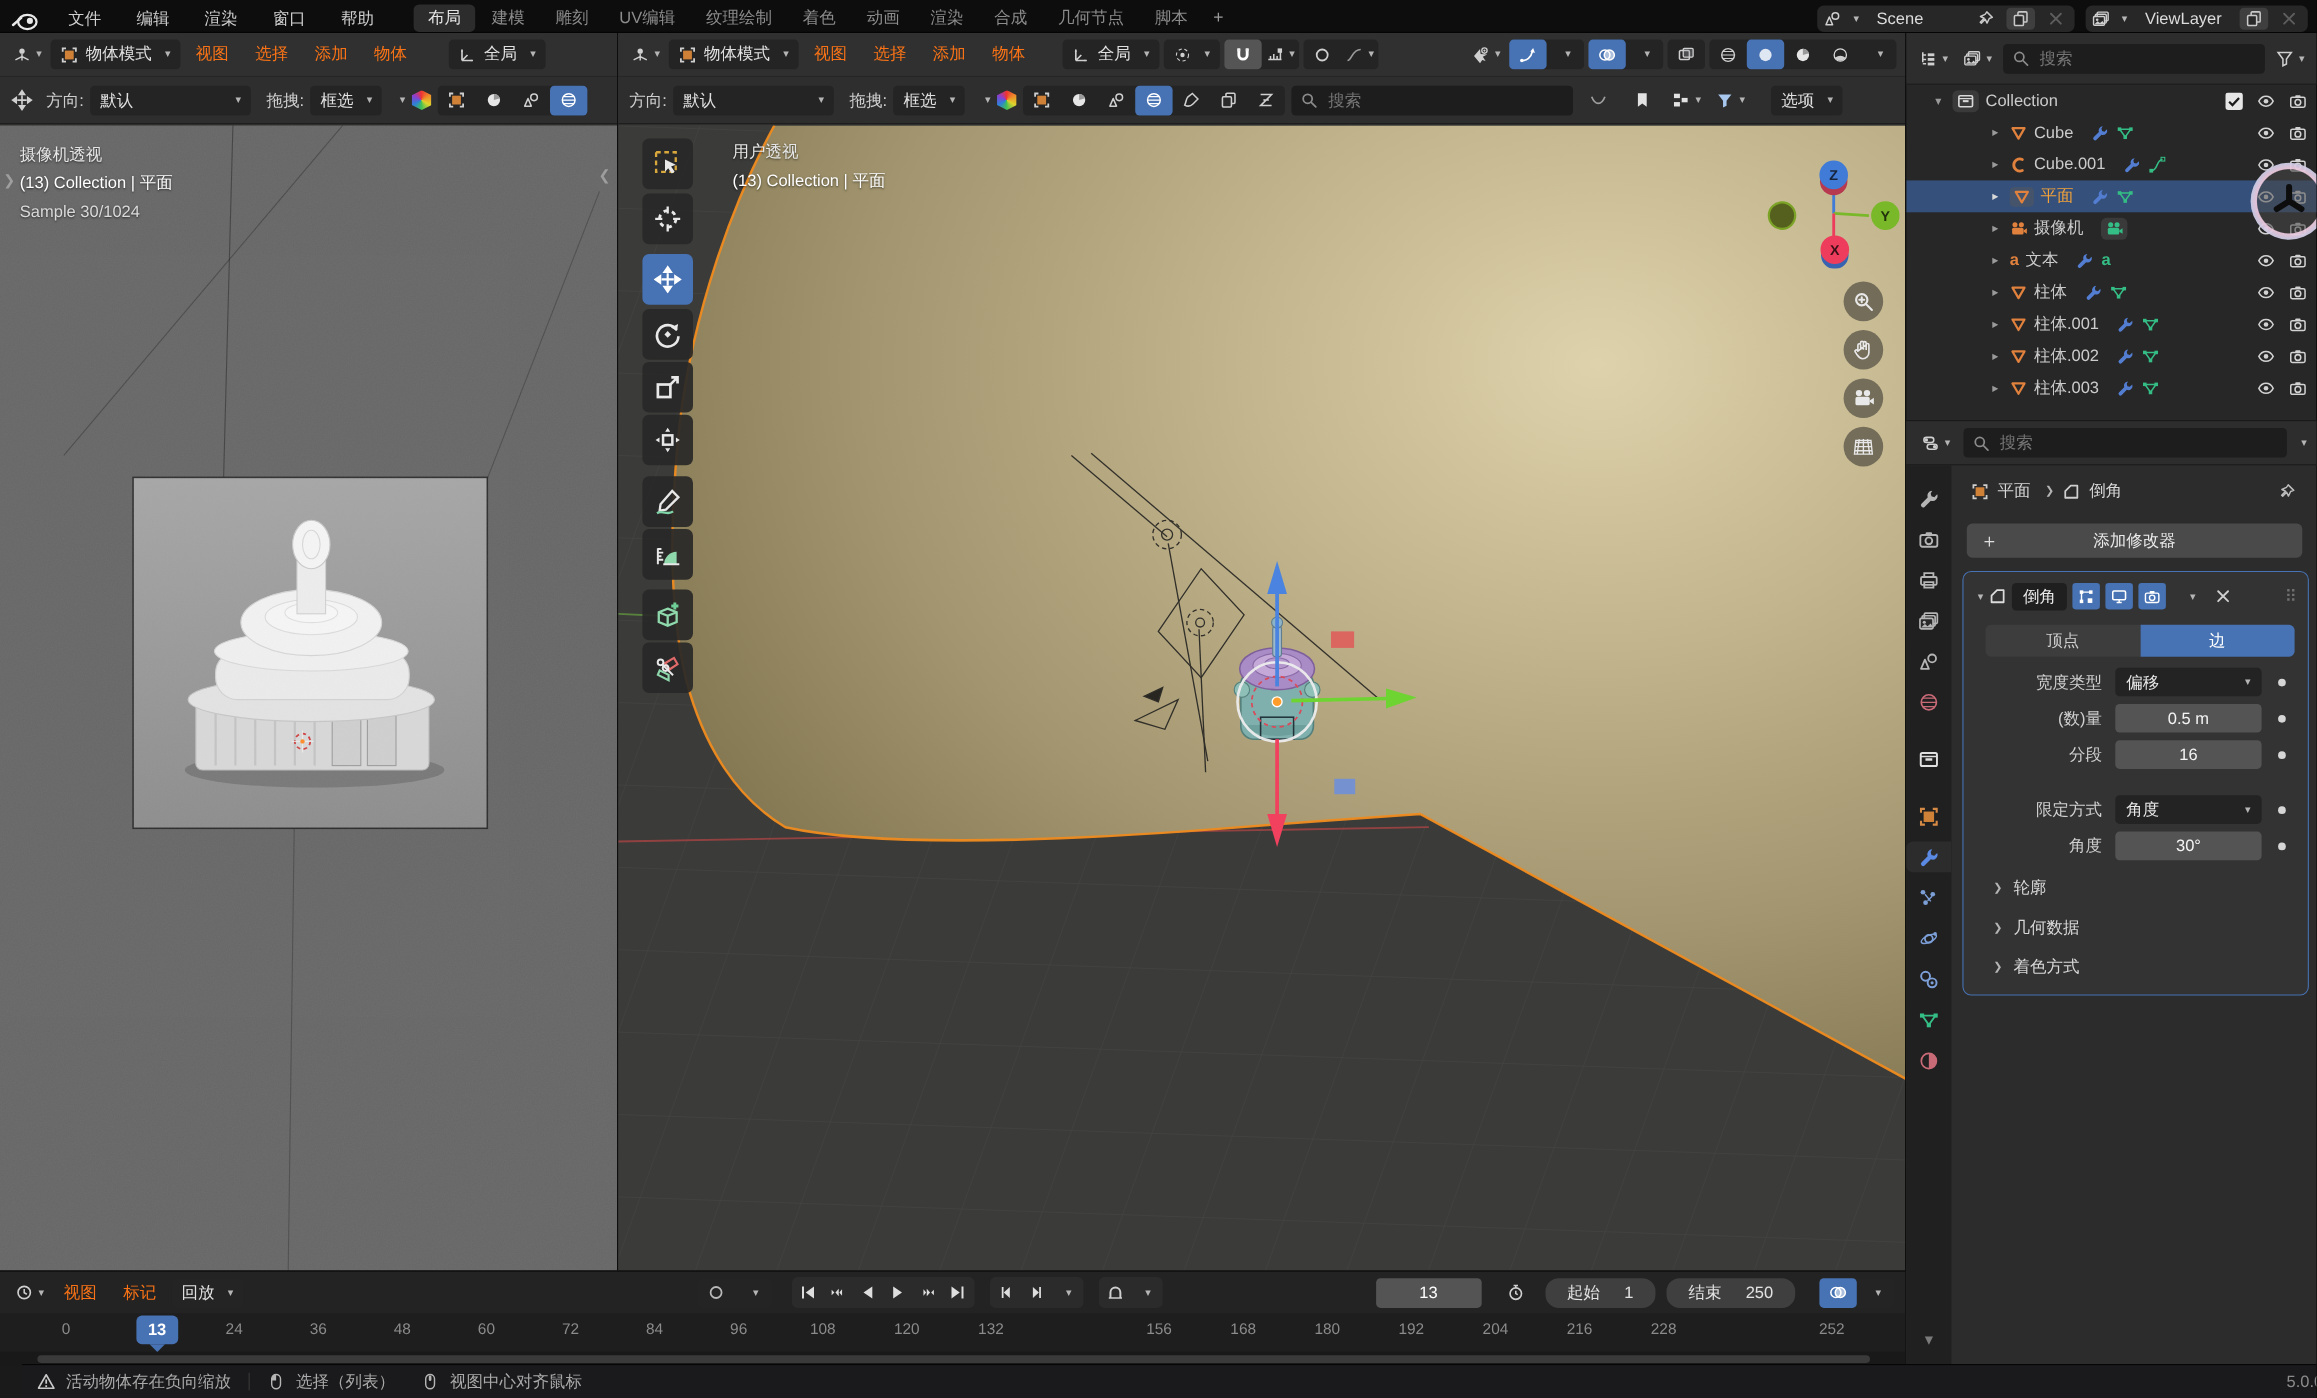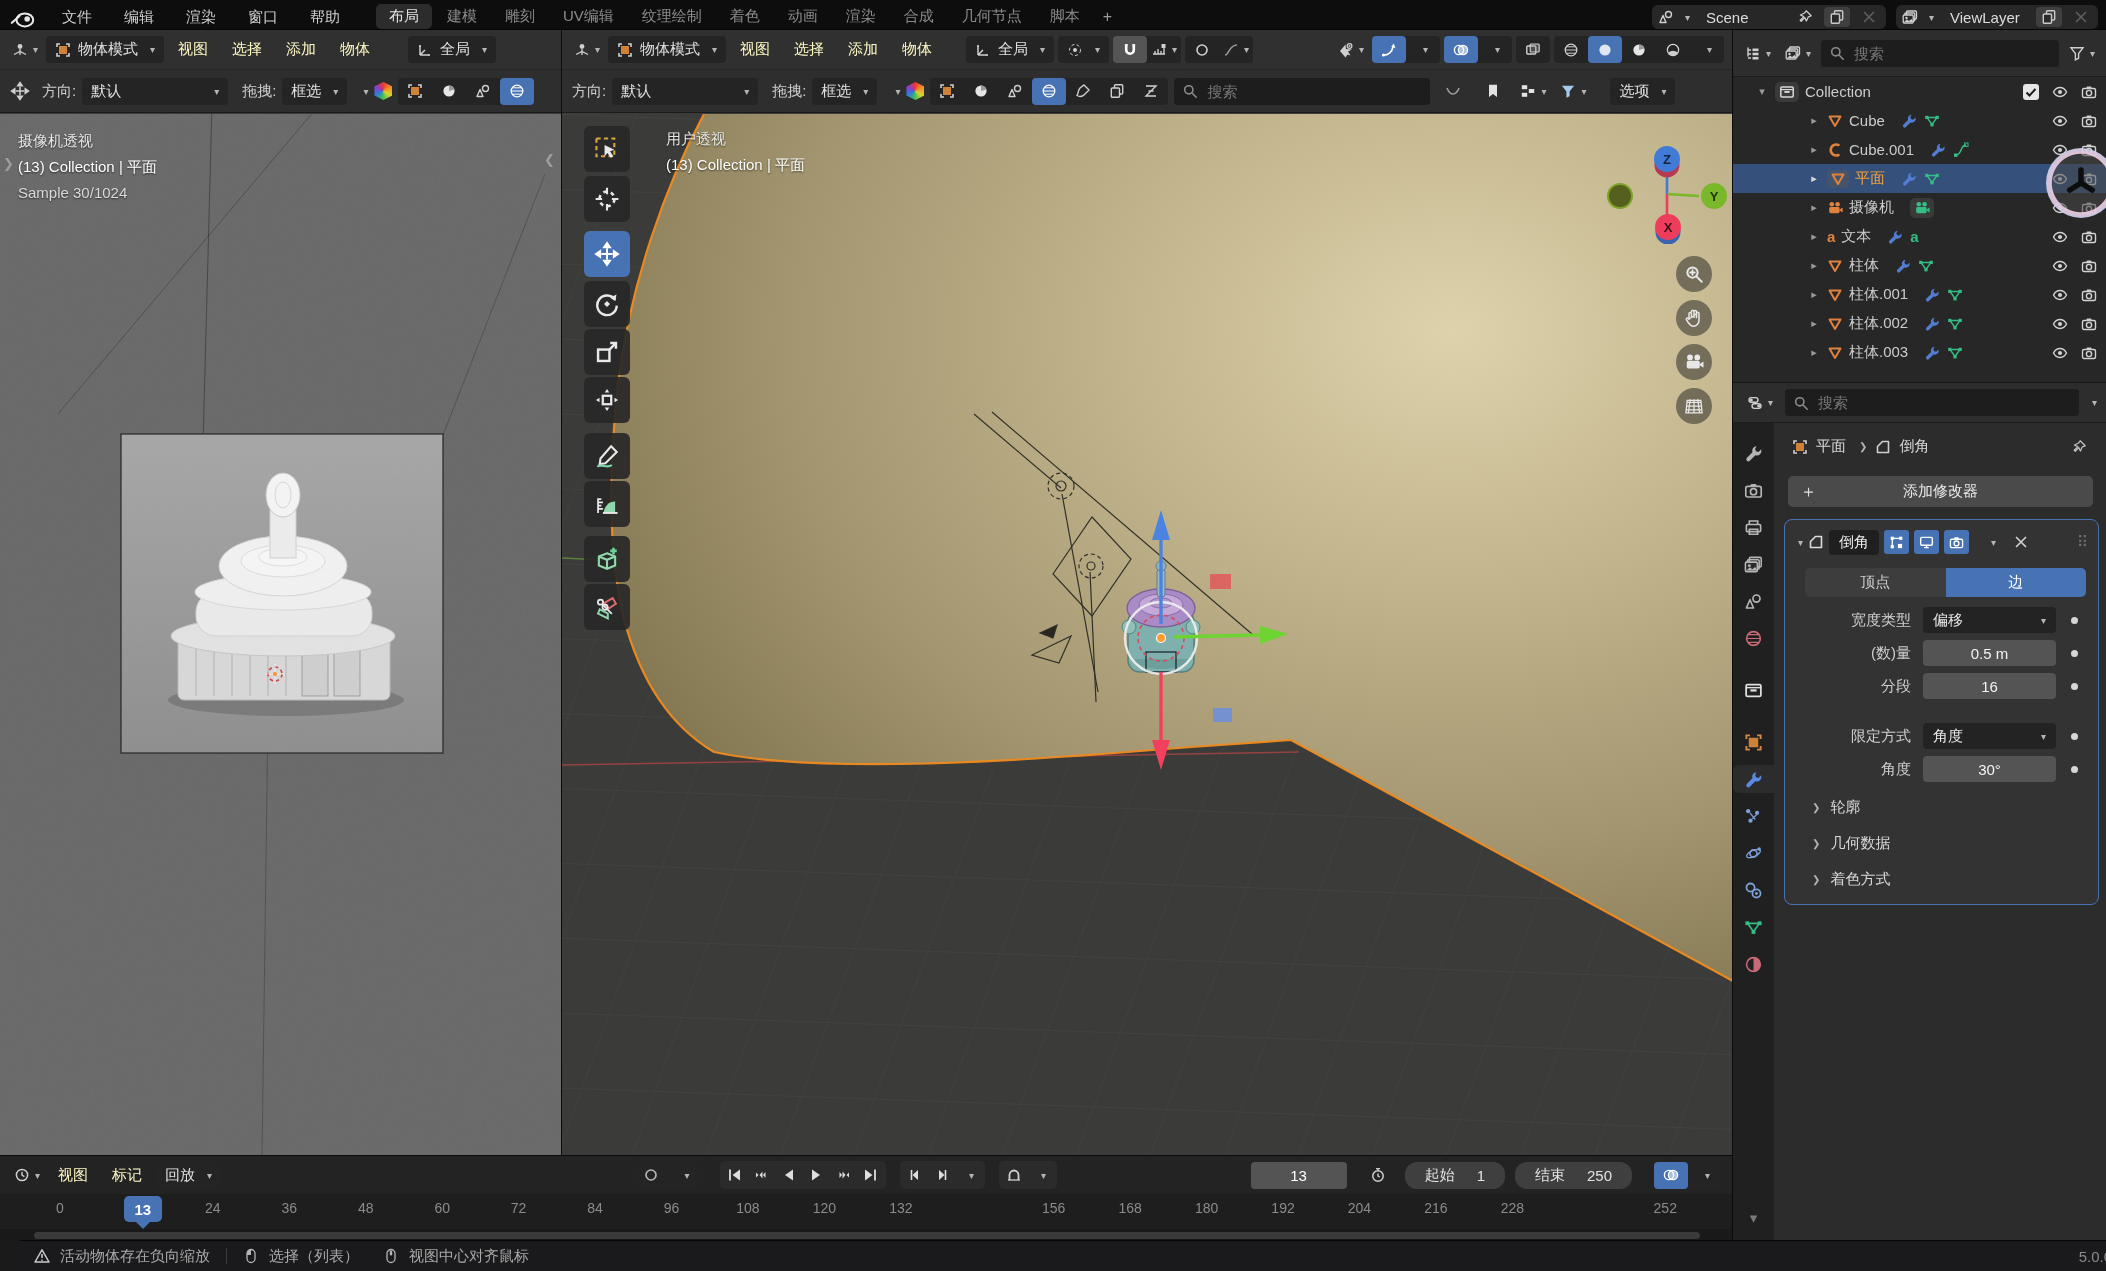--- a/index.html
+++ b/index.html
@@ -29,21 +29,21 @@
   .wbtn.dim{color:#5d5d5d;}
 
   
   .vport{position:absolute;overflow:hidden;background:#3b3b3a;}
   .vh{height:40px;background:#303030;display:flex;align-items:center;padding:0 8px;gap:4px;
       box-sizing:border-box;border-bottom:1px solid #262626;}
   .vh2{height:43px;background:#2e2e2e;display:flex;align-items:center;padding:0 10px;gap:6px;
        box-sizing:border-box;border-bottom:1px solid #1b1b1b;}
   .dd{display:inline-flex;align-items:center;background:#242424;border-radius:4px;height:27px;
       padding:0 9px;gap:7px;color:#e0e0e0;white-space:nowrap;}
-  .menu{padding:0 10px;color:#fef9c3;white-space:nowrap;}
+  .menu{padding:0 10px;color:#f97316;white-space:nowrap;}
   .iconbtn{display:inline-flex;align-items:center;justify-content:center;height:27px;min-width:28px;
            border-radius:4px;background:#242424;color:#cfcfcf;padding:0 3px;}
   .iconbtn.on{background:#4772b3;color:#fff;}
   .iconbtn.flat{background:transparent;}
   .seg{display:inline-flex;background:#242424;border-radius:4px;height:27px;align-items:center;}
   .seg .iconbtn{background:transparent;border-radius:4px;height:27px;}
   .seg .iconbtn.on{background:#4772b3;}
   .lbl{color:#cdcdcd;white-space:nowrap;}
   .searchbox{display:inline-flex;align-items:center;background:#1d1d1d;border-radius:4px;height:27px;
              padding:0 8px;gap:7px;color:#8a8a8a;}

